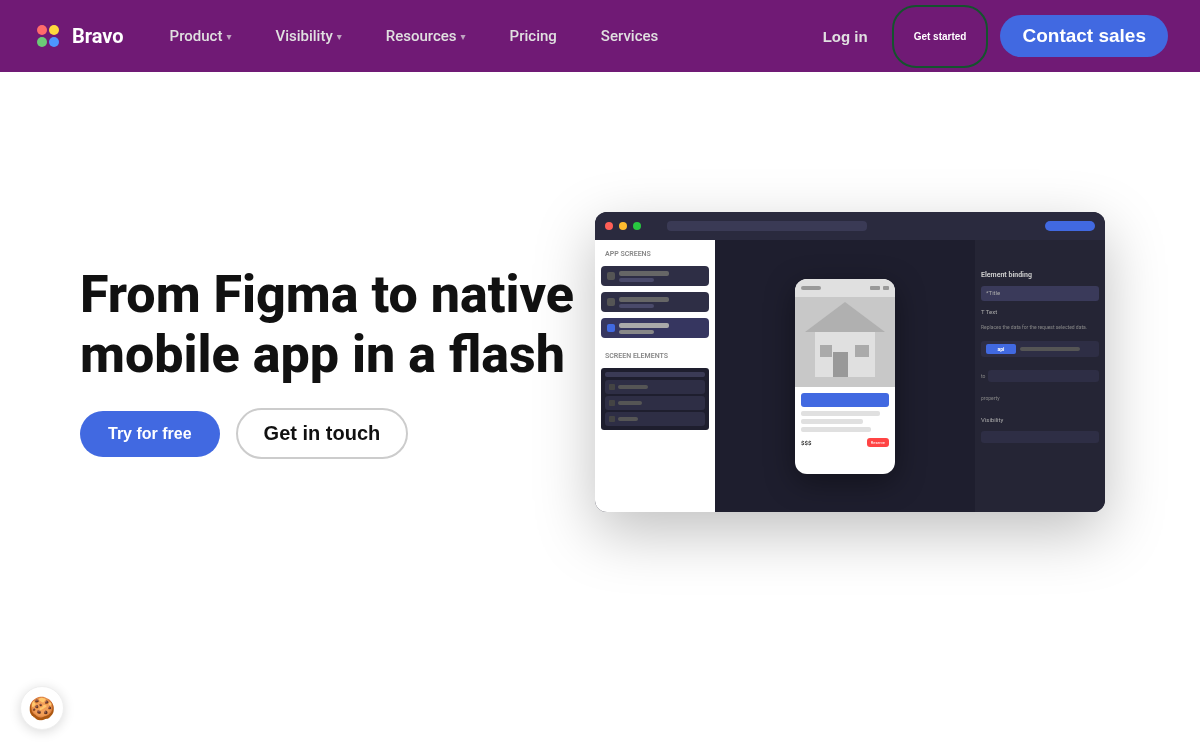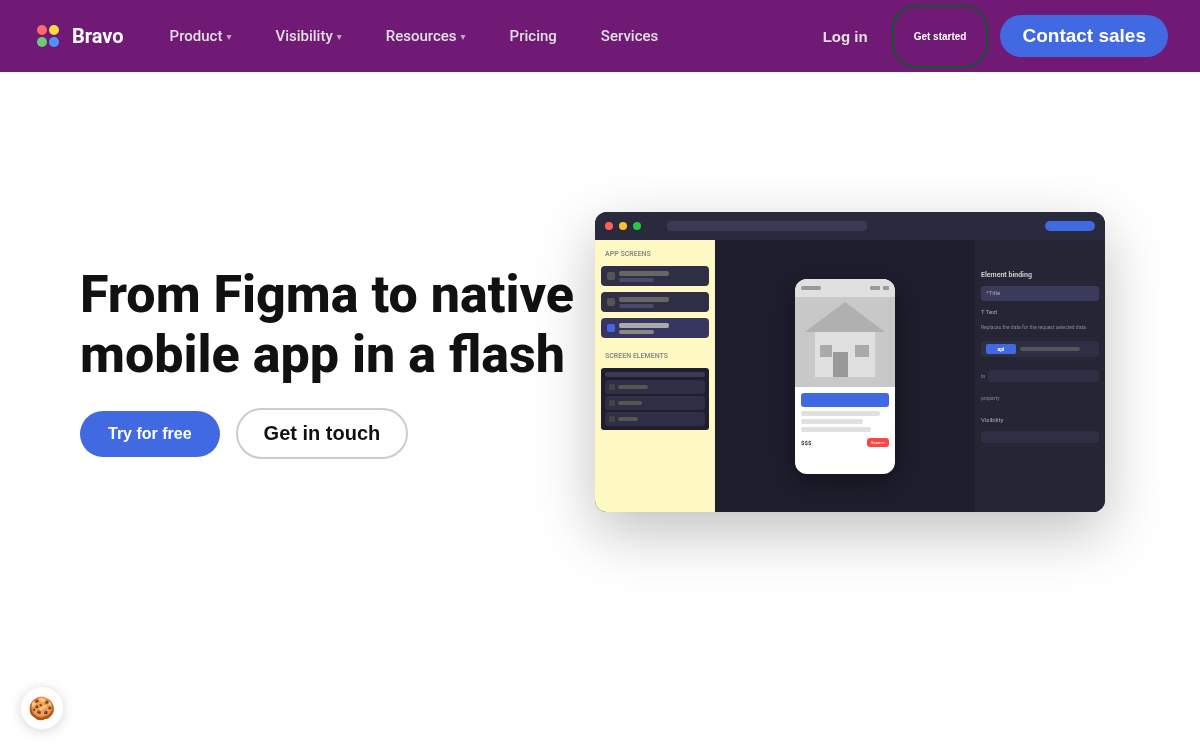--- a/index.html
+++ b/index.html
@@ -165,21 +165,21 @@
     }
     .topbar-dot {
       width: 8px; height: 8px; border-radius: 50%;
     }
     .mockup-body {
       display: flex;
       height: calc(100% - 28px);
     }
     .mockup-sidebar {
       width: 120px;
-      background: #fef9c3;
+      background: #ffffff;
       padding: 8px 6px;
       display: flex;
       flex-direction: column;
       gap: 6px;
       flex-shrink: 0;
     }
     .sidebar-section-label {
       font-size: 7px;
       color: #888;
       padding: 2px 4px;

